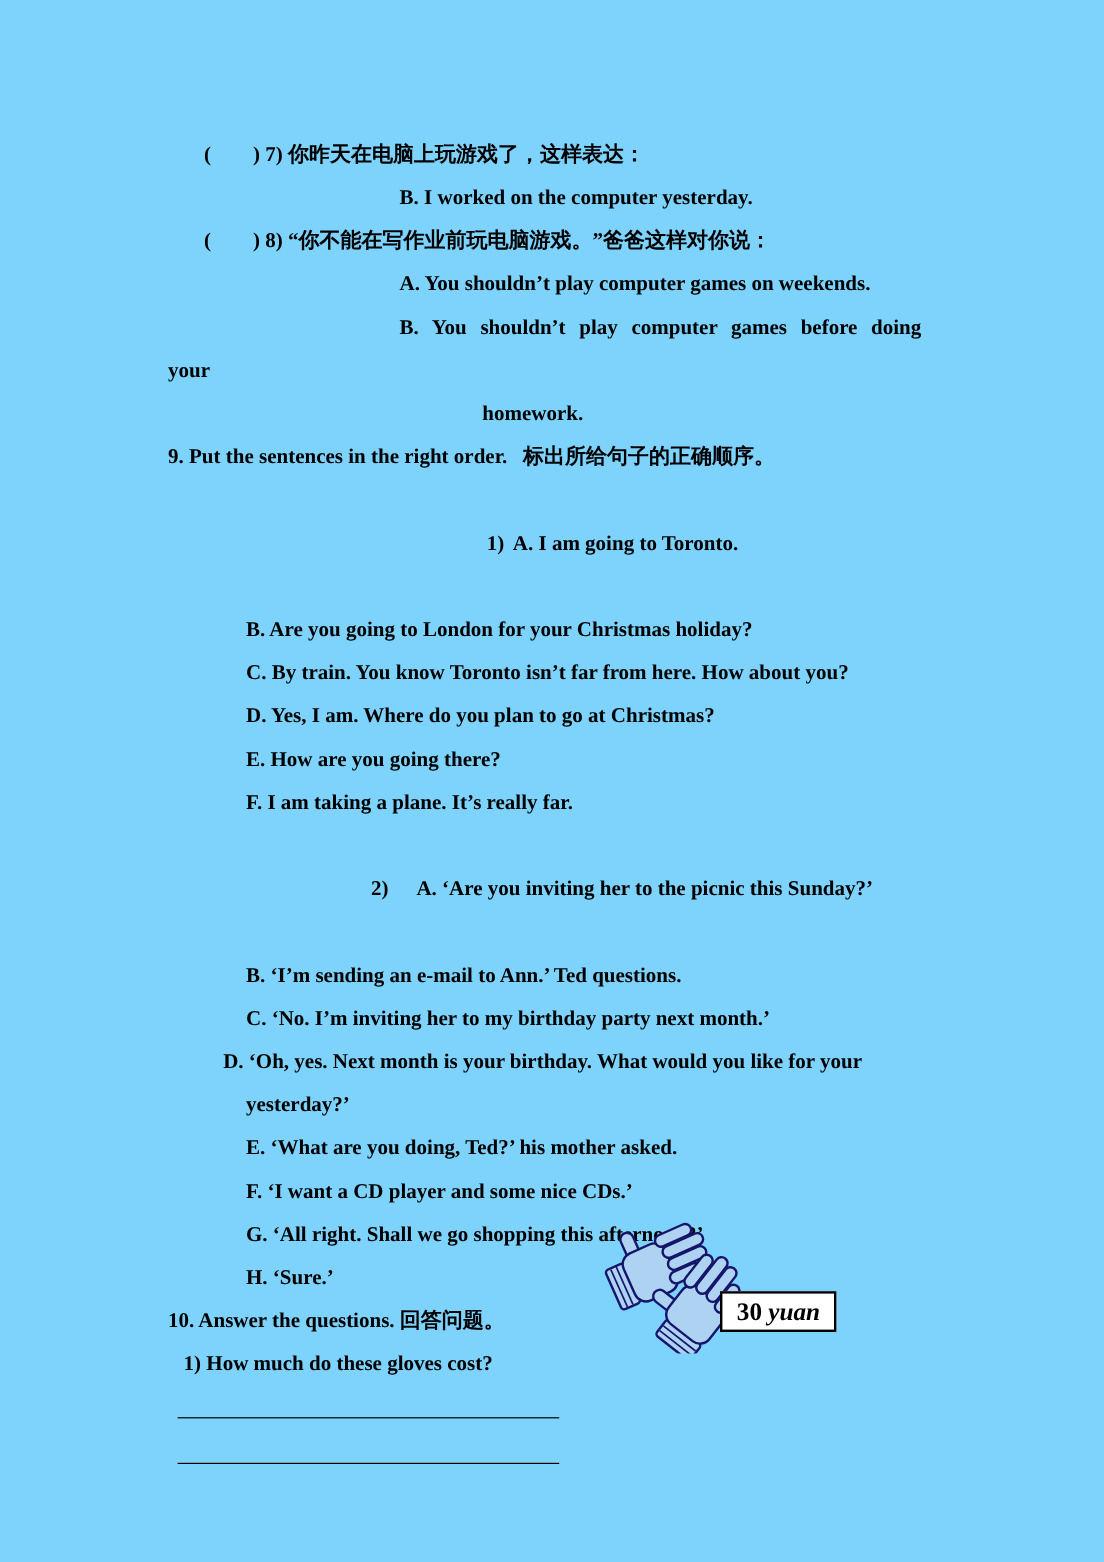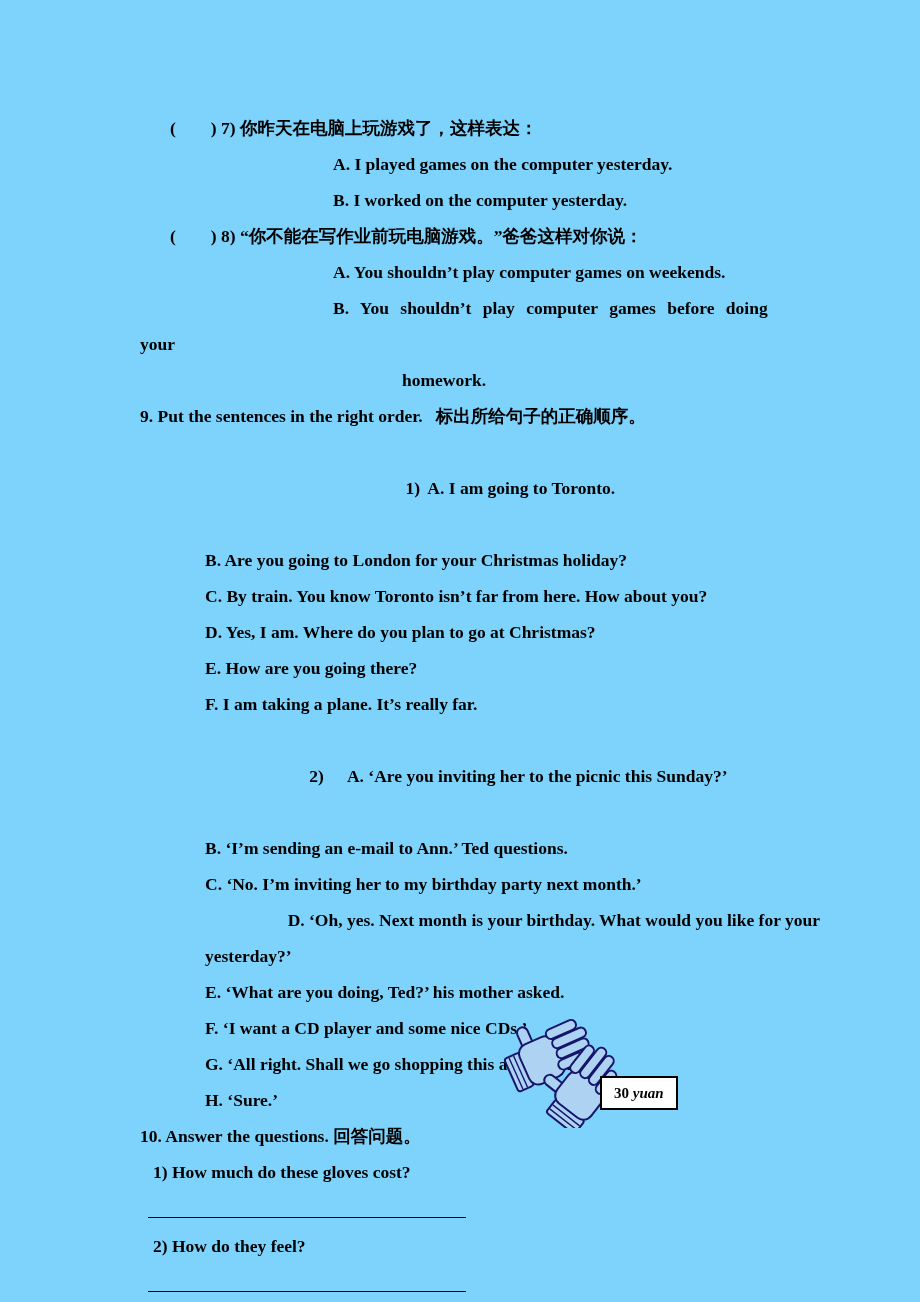--- a/index.html
+++ b/index.html
@@ -19,21 +19,21 @@
   .line { line-height:36px; white-space:pre-wrap; }
   .ind-bracket { margin-left:30px; }
   .ind-option  { margin-left:193px; }
   .wide        { word-spacing:7px; }
   .wrap-left   { margin-left:0; }
   .center      { text-align:center; padding-right:72px; }
   .ind-part    { margin-left:36px;text-align:center; }
   .num1 { display:inline-block; width:29px; }
   .num2 { display:inline-block; width:61px; }
   .ind-item { margin-left:65px; }
-  .ind-d    { margin-left:46px;text-align:right; }
+  .ind-d    { margin-left:46px; }
   .ind-q10  { margin-left:13px; }
   .blank-row { margin-left:8px; height:38px; }
   .blank-row .rule {
     display:inline-block;
     width:318px;
     height:28px;
     border-bottom:1.6px solid #000;
   }
   .gloves-wrap {
     position:absolute;
@@ -45,33 +45,32 @@
   .gloves-wrap svg { display:block; }
   .glove-part { fill:#aed3f2; stroke:#15156b; stroke-width:2; stroke-linejoin:round; }
   .glove-line { stroke:#15156b; stroke-width:1.4; }
   .price-tag {
     position:absolute;
     left:108px;
     top:78px;
     background:#ffffff;
     border:2px solid #000000;
     padding:3px 12px;
-    font-size:15px;
+    font-size:21px;
     line-height:24px;
     white-space:nowrap;
   }
   .price-tag .unit { font-style:italic; }
 </style>
 </head>
 <body>
 
 <div class="page">
 
   <div class="line ind-bracket">(        ) 7) 你昨天在电脑上玩游戏了，这样表达：</div>
-  <div class="line ind-option">A. I played games on the computer yesterday.</div>
   <div class="line ind-option">B. I worked on the computer yesterday.</div>
 
   <div class="line ind-bracket">(        ) 8) “你不能在写作业前玩电脑游戏。”爸爸这样对你说：</div>
   <div class="line ind-option">A. You shouldn’t play computer games on weekends.</div>
   <div class="line ind-option wide">B. You shouldn’t play computer games before doing</div>
   <div class="line wrap-left">your</div>
   <div class="line center">homework.</div>
 
   <div class="line">9. Put the sentences in the right order.   标出所给句子的正确顺序。</div>
 
@@ -92,21 +91,20 @@
   <div class="line ind-d">D. ‘Oh, yes. Next month is your birthday. What would you like for your</div>
   <div class="line ind-item">yesterday?’</div>
   <div class="line ind-item">E. ‘What are you doing, Ted?’ his mother asked.</div>
   <div class="line ind-item">F. ‘I want a CD player and some nice CDs.’</div>
   <div class="line ind-item">G. ‘All right. Shall we go shopping this afternoon?’</div>
   <div class="line ind-item">H. ‘Sure.’</div>
 
   <div class="line">10. Answer the questions. 回答问题。</div>
   <div class="line ind-q10">1) How much do these gloves cost?</div>
   <div class="line blank-row"><span class="rule"></span></div>
-  <div class="line ind-q10">2) How do they feel?</div>
   <div class="line blank-row"><span class="rule"></span></div>
 
   <div class="gloves-wrap">
     <svg width="190" height="130" viewBox="0 0 190 130" aria-hidden="true">
       <defs>
         <g id="glove">
           <rect class="glove-part" x="0" y="10" width="17" height="36" rx="3"></rect>
           <line class="glove-line" x1="5" y1="11" x2="5" y2="45"></line>
           <line class="glove-line" x1="10" y1="11" x2="10" y2="45"></line>
           <rect class="glove-part" x="22" y="-12" width="11" height="26" rx="5.5"></rect>

